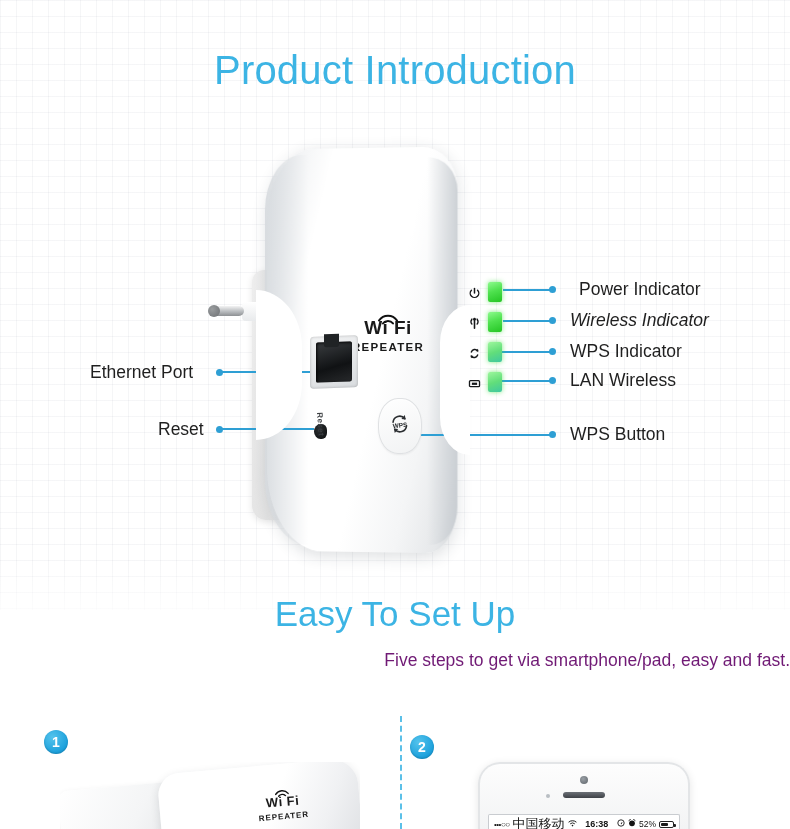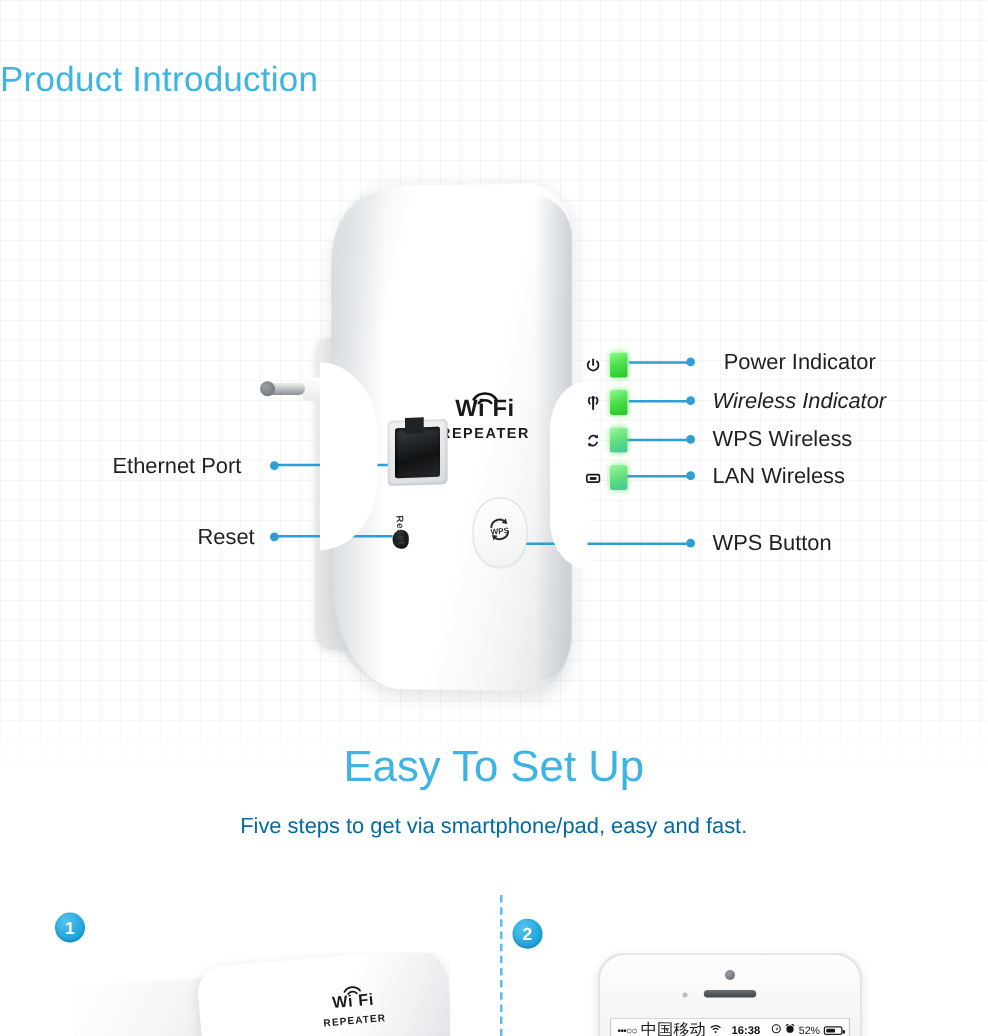--- a/index.html
+++ b/index.html
@@ -38,40 +38,40 @@
     position: absolute; left: 0; right: 0; top: 610px; height: 219px;
     background: #ffffff; z-index: 1;
   }
 
   .layer { position: relative; z-index: 2; }
 
   
   .title-main {
     position: absolute;
     left: 0; right: 0; top: 48px;
-    text-align: left;
-    font-size: 28px;
+    text-align: center;
+    font-size: 40px;
     font-weight: 400;
     letter-spacing: .2px;
     color: #3cb4e4;
   }
   .title-sub {
     position: absolute;
     left: 0; right: 0; top: 594px;
     text-align: center;
     font-size: 35px;
     font-weight: 400;
     color: #3cb4e4;
   }
   .subtitle-line {
     position: absolute;
     left: 0; right: 0; top: 650px;
-    text-align: center;
+    text-align: right;
     font-size: 17.5px;
-    color: #0369a1;
+    color: #701a75;
   }
 
   
   .device-wrap {
     position: absolute;
     left: 196px; top: 140px;
     width: 360px; height: 420px;
   }
   
   .dev-back {
@@ -474,21 +474,21 @@
   <div class="lead" style="left:503px; top:289px; width:48px;"></div>
   <div class="lead-dot" style="left:549px; top:286px;"></div>
   <div class="callout-label" style="left:570px; top:279px;margin-left:9px;">Power Indicator</div>
 
   <div class="lead" style="left:503px; top:320px; width:48px;"></div>
   <div class="lead-dot" style="left:549px; top:317px;"></div>
   <div class="callout-label" style="left:570px; top:310px;font-style:italic;">Wireless Indicator</div>
 
   <div class="lead" style="left:500px; top:351px; width:51px;"></div>
   <div class="lead-dot" style="left:549px; top:348px;"></div>
-  <div class="callout-label" style="left:570px; top:341px;">WPS Wireless</div>
+  <div class="callout-label" style="left:570px; top:341px;">WPS Indicator</div>
 
   <div class="lead" style="left:500px; top:380px; width:51px;"></div>
   <div class="lead-dot" style="left:549px; top:377px;"></div>
   <div class="callout-label" style="left:570px; top:370px;">LAN Wireless</div>
 
   <div class="lead" style="left:410px; top:434px; width:141px;"></div>
   <div class="lead-dot" style="left:549px; top:431px;"></div>
   <div class="callout-label" style="left:570px; top:424px;">WPS Button</div>
 
   <div class="callout-label" style="left:90px; top:362px;">Ethernet Port</div>

